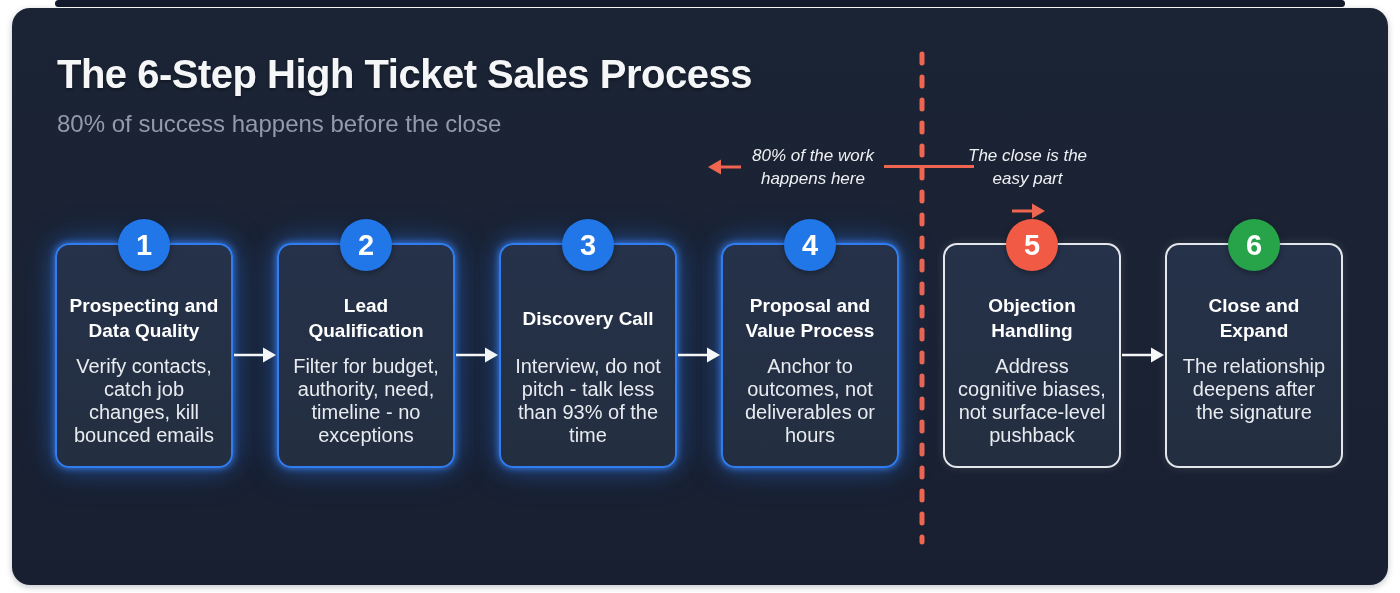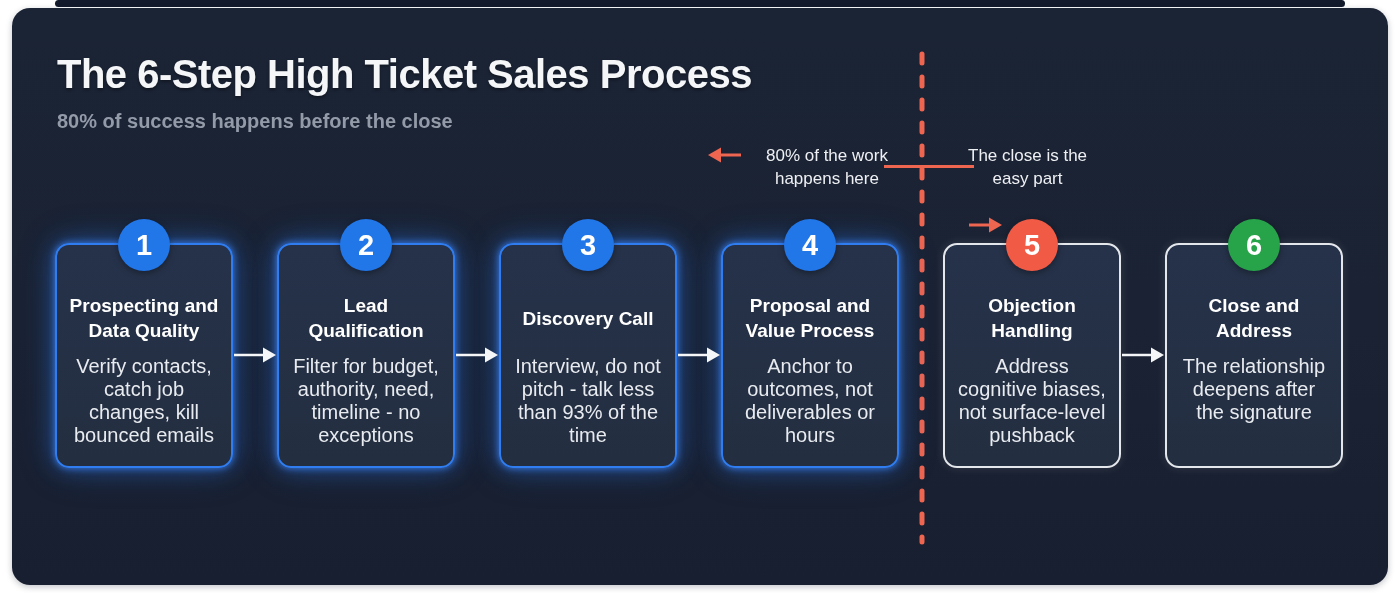--- a/index.html
+++ b/index.html
@@ -9,24 +9,24 @@
 
   .top-strip { position: absolute; left: 55px; right: 55px; top: 0; height: 7px;
     background: #121a2c; border-radius: 4px; }
 
   .board { position: absolute; left: 12px; top: 8px; width: 1376px; height: 577px;
     border-radius: 18px; background: linear-gradient(180deg, #1b2435 0%, #1a2233 55%, #181f30 100%);
     box-shadow: 0 2px 6px rgba(15,23,42,.25); }
 
   .page-title { position: absolute; left: 45px; top: 44px; font-size: 40px; font-weight: 700;
     color: #f5f6f8; letter-spacing: -0.5px; text-shadow: 0 2px 3px rgba(0,0,0,.35); }
-  .page-subtitle { position: absolute; left: 45px; top: 102px; font-size: 20px; font-weight: 700;
+  .page-subtitle { position: absolute; left: 45px; top: 102px; font-size: 24px; font-weight: 400;
     color: #939aa8; }
 
-  .annot { position: absolute; display: flex; align-items: flex-start; gap: 24px; }
+  .annot { position: absolute; display: flex; align-items: center; gap: 10px; font-style: italic; }
   .annot-left { left: 696px; top: 136px; }
   .annot-right { left: 956px; top: 136px; flex-direction: column; }
   .annot-text { font-size: 17px; line-height: 23px; color: #eef0f3; text-align: center;
     white-space: pre-line; }
   .annot-connector { position: absolute; left: 872px; top: 157px; width: 90px; height: 3px;
     background: #ee6550; }
 
   .divider-svg { position: absolute; left: 906px; top: 40px; }
 
   .card { position: absolute; top: 235px; width: 178px; height: 225px; border-radius: 14px;
@@ -113,21 +113,21 @@
     <div class="card card-light card-5">
       <div class="badge" style="background: rgb(241, 91, 69);">5</div>
       <div class="card-title">Objection
 Handling</div>
       <div class="card-desc">Address cognitive biases, not surface-level pushback</div>
     </div>
 
     <div class="card card-light card-6">
       <div class="badge" style="background: rgb(39, 164, 74);">6</div>
       <div class="card-title">Close and
-Address</div>
+Expand</div>
       <div class="card-desc">The relationship deepens after the signature</div>
     </div>
 
     <svg class="flow-arrow fa-1" viewBox="0 0 44 24">
       <line x1="1" y1="12" x2="32" y2="12" stroke="#f5f6f7" stroke-width="2.5"></line>
       <polygon points="30,4.5 43,12 30,19.5" fill="#f5f6f7"></polygon>
     </svg>
     <svg class="flow-arrow fa-2" viewBox="0 0 44 24">
       <line x1="1" y1="12" x2="32" y2="12" stroke="#f5f6f7" stroke-width="2.5"></line>
       <polygon points="30,4.5 43,12 30,19.5" fill="#f5f6f7"></polygon>

